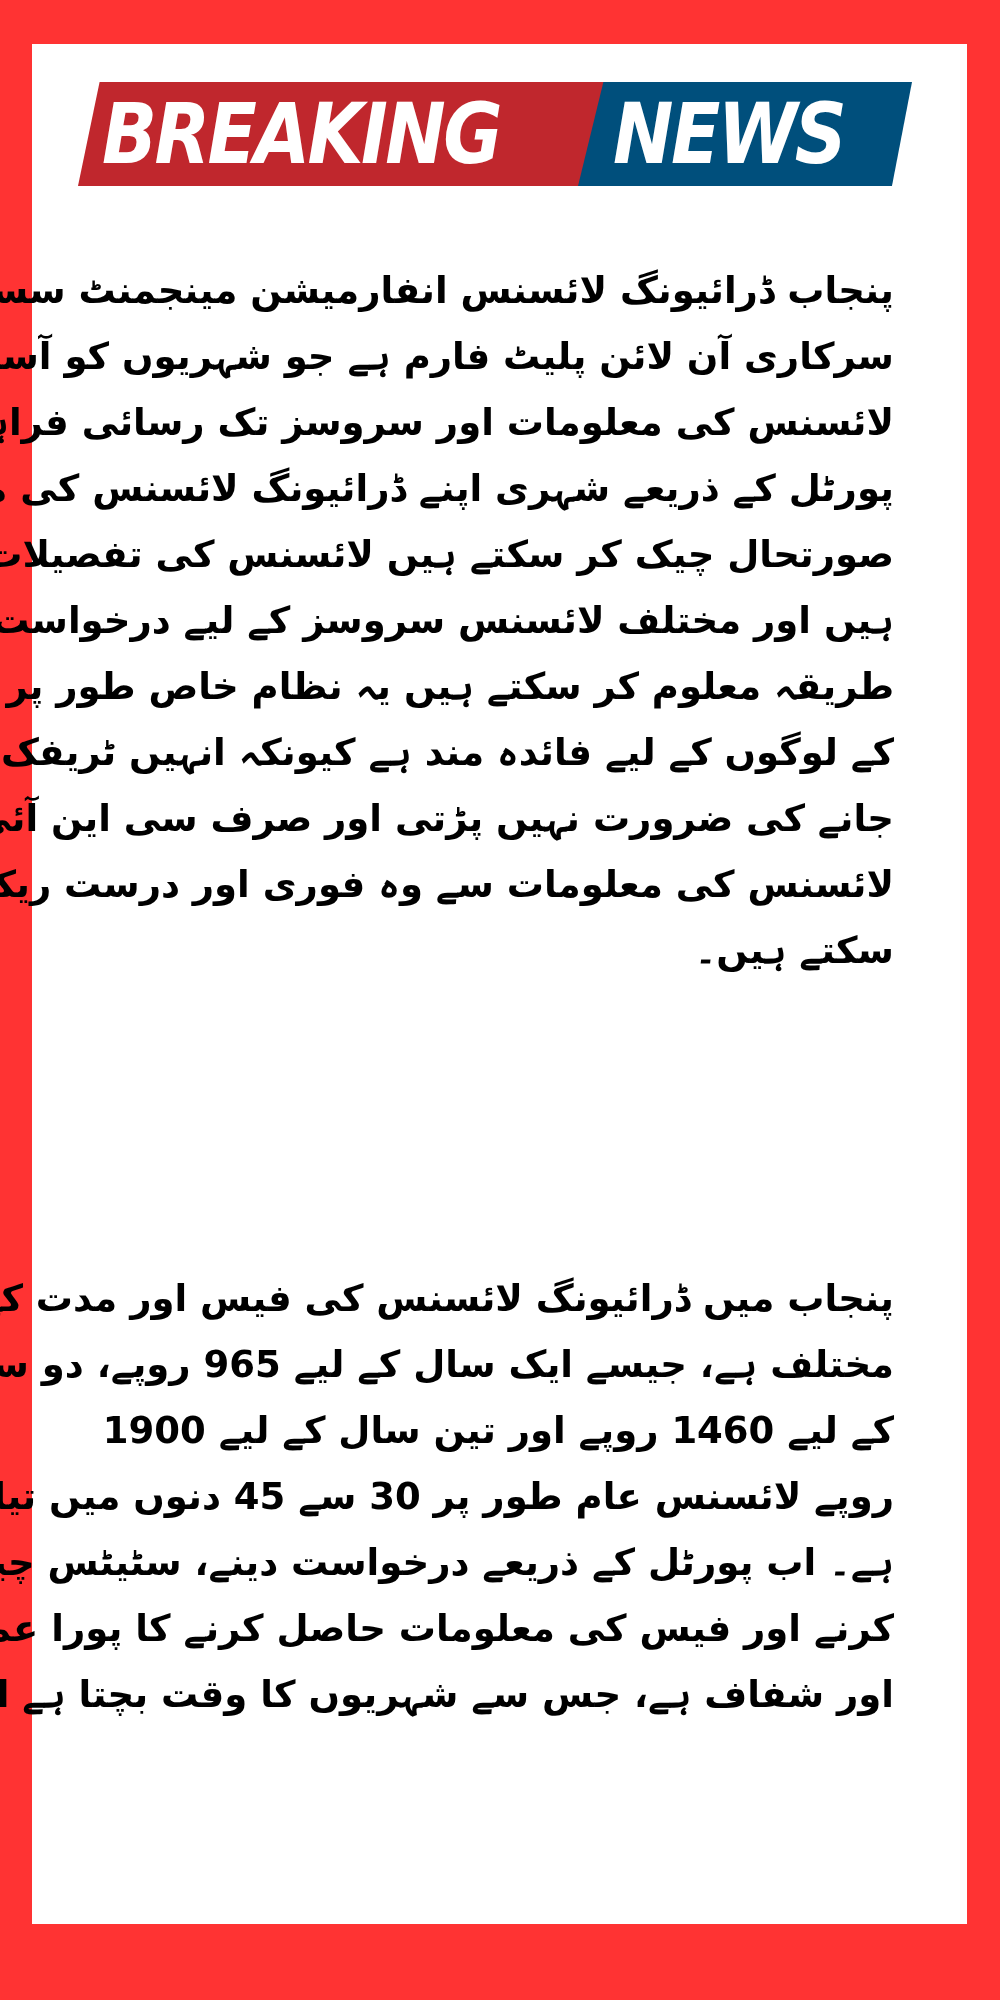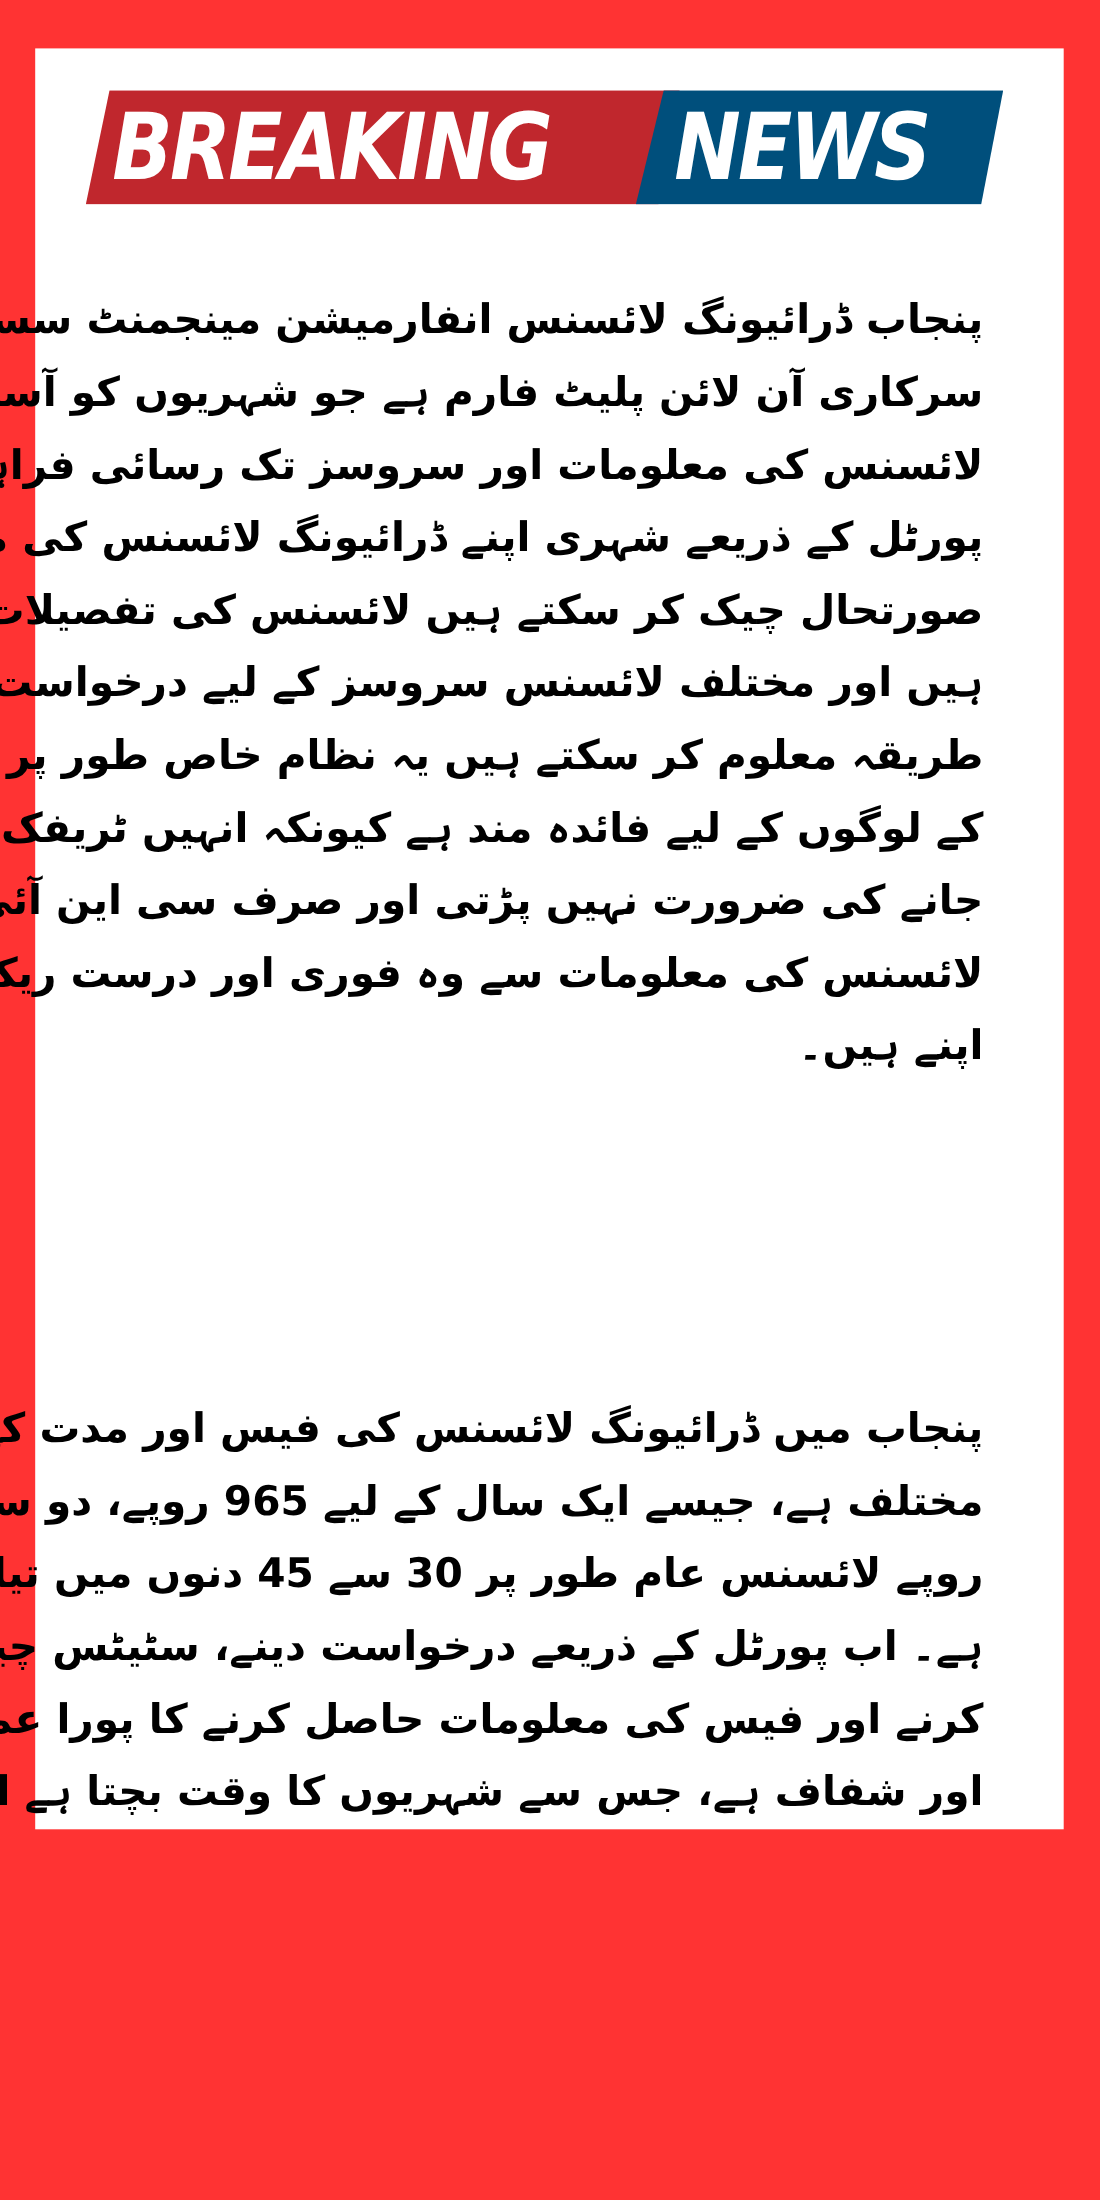--- a/index.html
+++ b/index.html
@@ -12,21 +12,21 @@
       background: #ff3333;
       position: relative;
       overflow: hidden;
       font-family: "DejaVu Sans", sans-serif;
     }
     .panel {
       position: absolute;
       left: 32px;
       top: 44px;
       width: 935px;
-      height: 1619px;
+      height: 1880px;
       background: #ffffff;
     }
     .banner {
       position: absolute;
       left: 46px;
       top: 38px;
       width: 834px;
       height: 104px;
     }
     .banner-red {
@@ -102,25 +102,26 @@
     <span class="line">پنجاب ڈرائیونگ لائسنس انفارمیشن مینجمنٹ سسٹم ایک</span>
     <span class="line">سرکاری آن لائن پلیٹ فارم ہے جو شہریوں کو آسانی سے</span>
     <span class="line">لائسنس کی معلومات اور سروسز تک رسائی فراہم کرتا ہے اس</span>
     <span class="line">پورٹل کے ذریعے شہری اپنے ڈرائیونگ لائسنس کی موجودہ</span>
     <span class="line">صورتحال چیک کر سکتے ہیں لائسنس کی تفصیلات جانچ سکتے</span>
     <span class="line">ہیں اور مختلف لائسنس سروسز کے لیے درخواست دینے کا</span>
     <span class="line">طریقہ معلوم کر سکتے ہیں یہ نظام خاص طور پر دیہی علاقوں</span>
     <span class="line">کے لوگوں کے لیے فائدہ مند ہے کیونکہ انہیں ٹریفک دفاتر</span>
     <span class="line">جانے کی ضرورت نہیں پڑتی اور صرف سی این آئی سی نمبر یا</span>
     <span class="line">لائسنس کی معلومات سے وہ فوری اور درست ریکارڈ حاصل کر</span>
-    <span class="line">اپنے ہیں۔</span>
+    <span class="line">سکتے ہیں۔</span>
   </div>
 
   <div class="article p2">
     <span class="line">پنجاب میں ڈرائیونگ لائسنس کی فیس اور مدت کے مطابق</span>
     <span class="line">مختلف ہے، جیسے ایک سال کے لیے 965 روپے، دو سال</span>
+    <span class="line">کے لیے 1460 روپے اور تین سال کے لیے 1900</span>
     <span class="line">روپے لائسنس عام طور پر 30 سے 45 دنوں میں تیار ہو جاتا</span>
     <span class="line">ہے۔ اب پورٹل کے ذریعے درخواست دینے، سٹیٹس چیک</span>
     <span class="line">کرنے اور فیس کی معلومات حاصل کرنے کا پورا عمل آسان</span>
     <span class="line">اور شفاف ہے، جس سے شہریوں کا وقت بچتا ہے اور اعتماد</span>
   </div>
 
 </div>
 
 </body></html>

